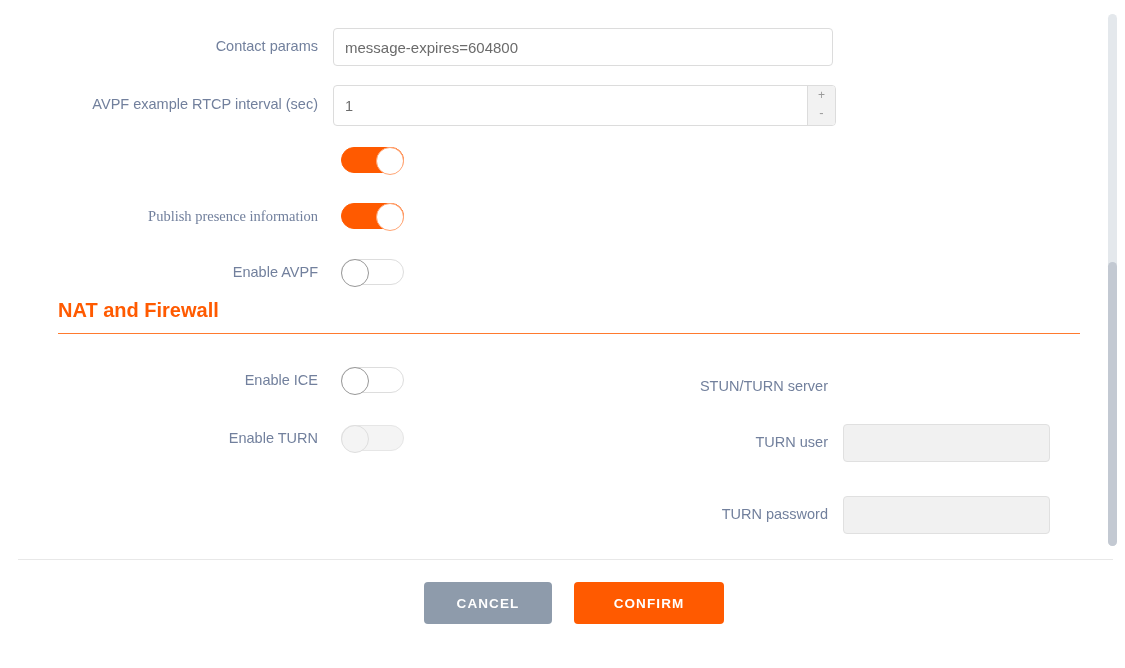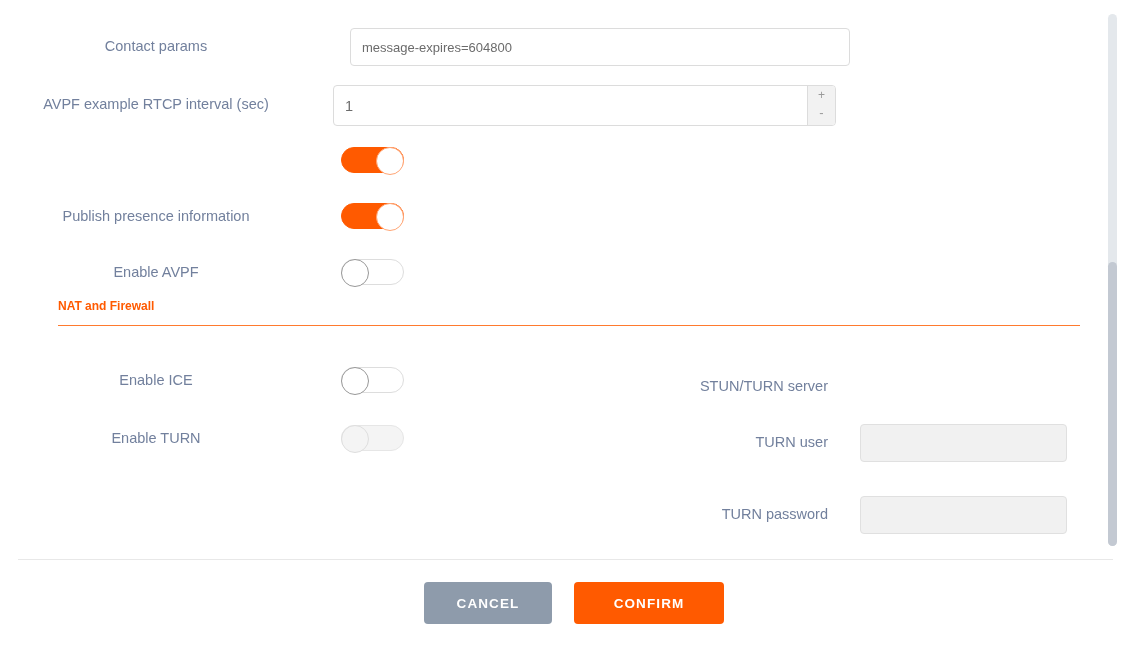--- a/index.html
+++ b/index.html
@@ -42,43 +42,41 @@
     width: 300px;
     text-align: right;
     color: #72809d;
     font-size: 14.5px;
     line-height: 1;
     white-space: nowrap;
   }
 
   
   .col-left .label {
-    left: 6px;
+    left: 18px;
     width: 300px;
-    text-align: center;
   }
   
   .col-right .label {
     left: 528px;
     width: 300px;
   }
 
   
   .text-input {
     position: absolute;
     box-sizing: border-box;
     background: #ffffff;
     border: 1px solid #dcdcdc;
     border-radius: 4px;
     color: #6b6b6b;
-    font-size: 13px;
+    font-size: 15px;
     font-family: "Liberation Sans", sans-serif;
     padding: 0 11px;
     outline: none;
-    margin-left: 17px;
   }
   .text-input::placeholder { color: #b9bfc9; }
 
   .input-contact {
     left: 333px;
     top: 0;
     width: 500px;
     height: 38px;
   }
 
@@ -191,21 +189,21 @@
   }
 
   
   .section {
     position: absolute;
     left: 58px;
     width: 1022px;
   }
   .section-title {
     color: #ff5a00;
-    font-size: 12px;
+    font-size: 20px;
     font-weight: bold;
     line-height: 1;
   }
   .section-rule {
     margin-top: 13px;
     border-bottom: 1px solid #ff7a2e;
     height: 0;
   }
 
   
@@ -294,21 +292,21 @@
       </div>
     </div>
 
     <div class="row col-left" style="position:absolute; left:0; top:147px; width:1090px;">
       <div class="toggle on">
         <div class="knob"></div>
       </div>
     </div>
 
     <div class="row col-left" style="position:absolute; left:0; top:203px; width:1090px;">
-      <div class="label" style="top:6px;">Publish presence information</div>
+      <div class="label" style="top:6px;font-family:Liberation Serif, serif;">Publish presence information</div>
       <div class="toggle on">
         <div class="knob"></div>
       </div>
     </div>
 
     <div class="row col-left" style="position:absolute; left:0; top:259px; width:1090px;">
       <div class="label" style="top:6px;">Enable AVPF</div>
       <div class="toggle off">
         <div class="knob"></div>
       </div>

